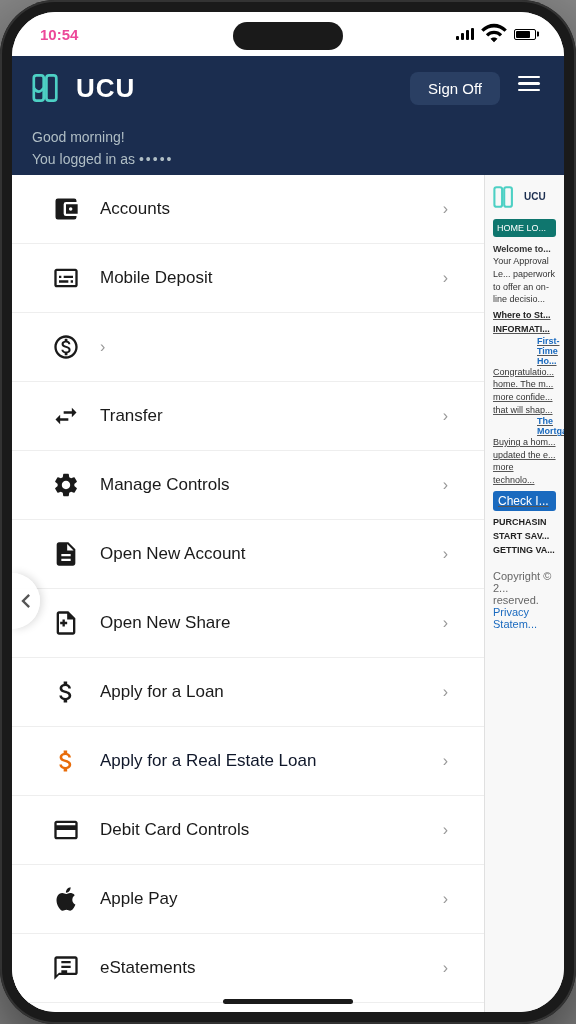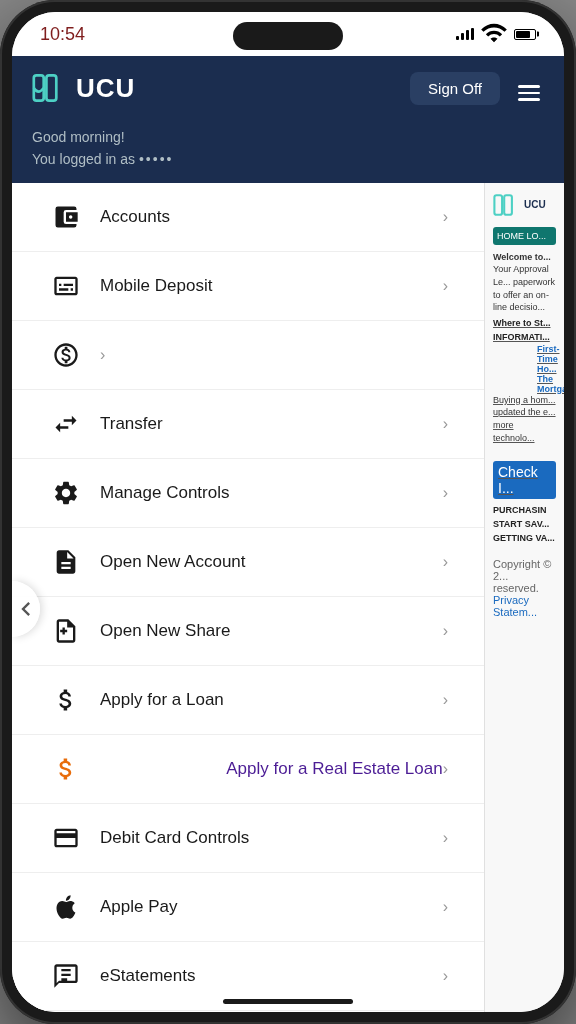--- a/index.html
+++ b/index.html
@@ -39,23 +39,23 @@
       background: #fff;
       height: 44px;
       display: flex;
       justify-content: space-between;
       align-items: center;
       padding: 0 28px;
       position: relative;
     }
 
     .status-time {
-      font-size: 18px;
-      font-weight: 400;
-      color: #7f1d1d;
+      font-size: 15px;
+      font-weight: 700;
+      color: #ec4899;
     }
 
     .status-icons {
       display: flex;
       align-items: center;
       gap: 6px;
     }
 
     .signal-bars {
       display: flex;
@@ -137,21 +137,21 @@
 
     .logo-text {
       color: white;
       font-size: 26px;
       font-weight: 700;
       letter-spacing: 1px;
     }
 
     .header-right {
       display: flex;
-      align-items: flex-end;
+      align-items: flex-start;
       gap: 14px;
     }
 
     .sign-off-btn {
       background: #2a3f63;
       color: white;
       border: none;
       padding: 8px 18px;
       border-radius: 8px;
       font-size: 15px;
@@ -172,21 +172,21 @@
       display: block;
       width: 22px;
       height: 2.5px;
       background: white;
       border-radius: 2px;
     }
 
     
     .greeting-area {
       background: #1b2d4f;
-      padding: 4px 20px 12px;
+      padding: 4px 20px 4px;
     }
     .greeting-text {
       color: #b0bec5;
       font-size: 14px;
       line-height: 1.6;
     }
     .dots {
       color: #b0bec5;
       letter-spacing: 2px;
     }
@@ -252,24 +252,24 @@
     .side-section-title {
       font-size: 9px;
       font-weight: 700;
       color: #222;
       margin: 4px 0 2px;
     }
 
     .side-btn {
       background: #1a6abf;
       color: white;
-      font-size: 14px;
+      font-size: 12px;
       padding: 3px 5px;
       border-radius: 3px;
-      margin-top: 17px;
+      margin-top: 4px;
     }
 
     .side-footer {
       font-size: 11px;
       color: #666;
       margin-top: 15px;
     }
 
     
     .back-arrow {
@@ -310,23 +310,22 @@
     }
 
     .menu-label {
       flex: 1;
       font-size: 17px;
       color: #1a1a1a;
       font-weight: 400;
     }
 
     .menu-label.highlight {
-      color: #4c1d95;
+      color: #0f172a;
       font-weight: 500;
-      text-align: right;
     }
 
     .menu-chevron {
       color: #999;
       font-size: 16px;
     }
 
     .home-indicator {
       position: absolute;
       bottom: 8px;
@@ -544,20 +543,21 @@
             <span>HOME LO...</span>
           </div>
           <div class="side-text">
             <strong>Welcome to...</strong>
           </div>
           <div class="side-text">Your Approval Le... paperwork to offer an on-line decisio...</div>
           <div style="margin-top:4px;text-decoration:underline;">
             <div class="side-section-title">Where to St...</div>
             <div class="side-section-title">INFORMATI...</div>
             <div class="side-link">First-Time Ho...</div>
+            <div class="side-text">Congratulatio... home. The m... more confide... that will shap...</div>
             <div class="side-link">The Mortgag...</div>
             <div class="side-text">Buying a hom... updated the e... more technolo...</div>
             <div class="side-btn">Check I...</div>
           </div>
           <div style="margin-top:6px;">
             <div class="side-section-title">PURCHASIN</div>
             <div class="side-section-title">START SAV...</div>
             <div class="side-section-title">GETTING VA...</div>
           </div>
           <div class="side-footer">

